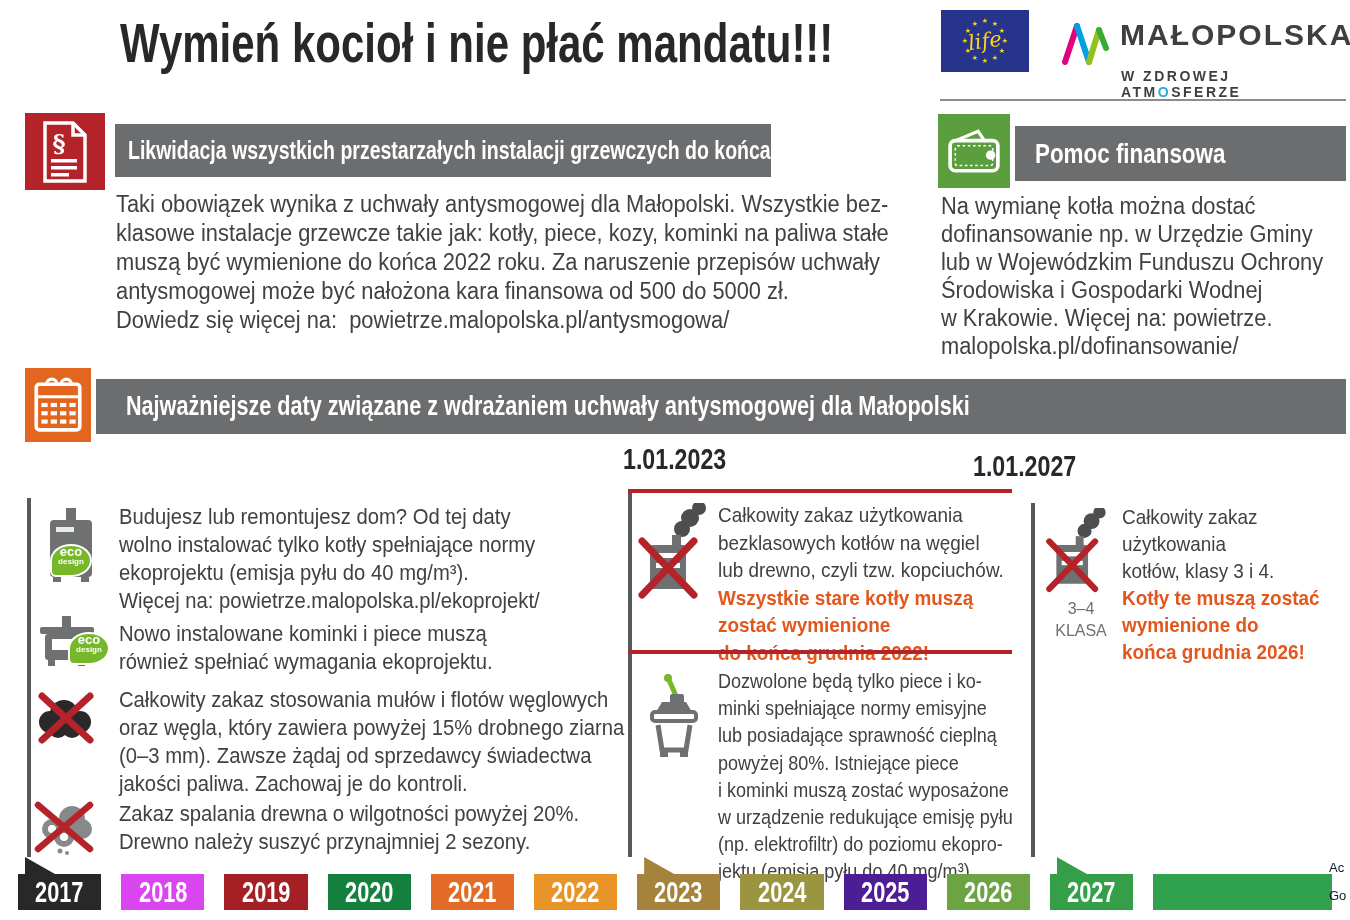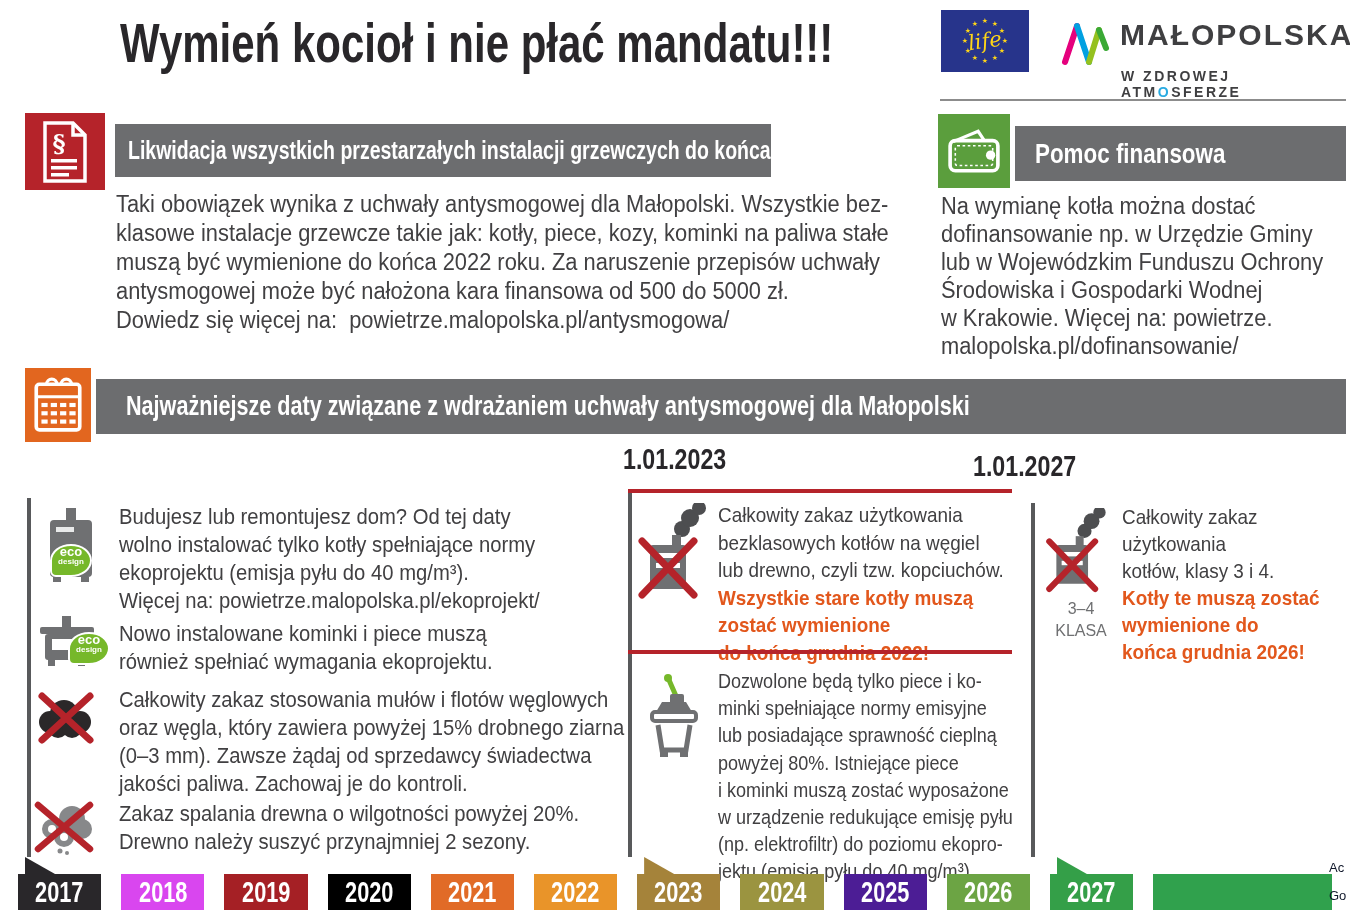--- a/index.html
+++ b/index.html
@@ -307,21 +307,21 @@
       <div class="year-seg" style="background: rgb(41, 39, 42);">
         <div class="pennant" style="background: rgb(41, 39, 42);"></div>
         <span class="year-label">2017</span>
       </div>
       <div class="year-seg" style="background: #d946ef;">
         <span class="year-label">2018</span>
       </div>
       <div class="year-seg" style="background: rgb(165, 32, 37);">
         <span class="year-label">2019</span>
       </div>
-      <div class="year-seg" style="background: #000000;">
+      <div class="year-seg" style="background: #15803d;">
         <span class="year-label">2020</span>
       </div>
       <div class="year-seg" style="background: rgb(225, 107, 39);">
         <span class="year-label">2021</span>
       </div>
       <div class="year-seg" style="background: rgb(233, 148, 41);">
         <span class="year-label">2022</span>
       </div>
       <div class="year-seg" style="background: rgb(165, 131, 58); justify-content: center;">
         <div class="pennant" style="background: rgb(165, 131, 58);"></div>

